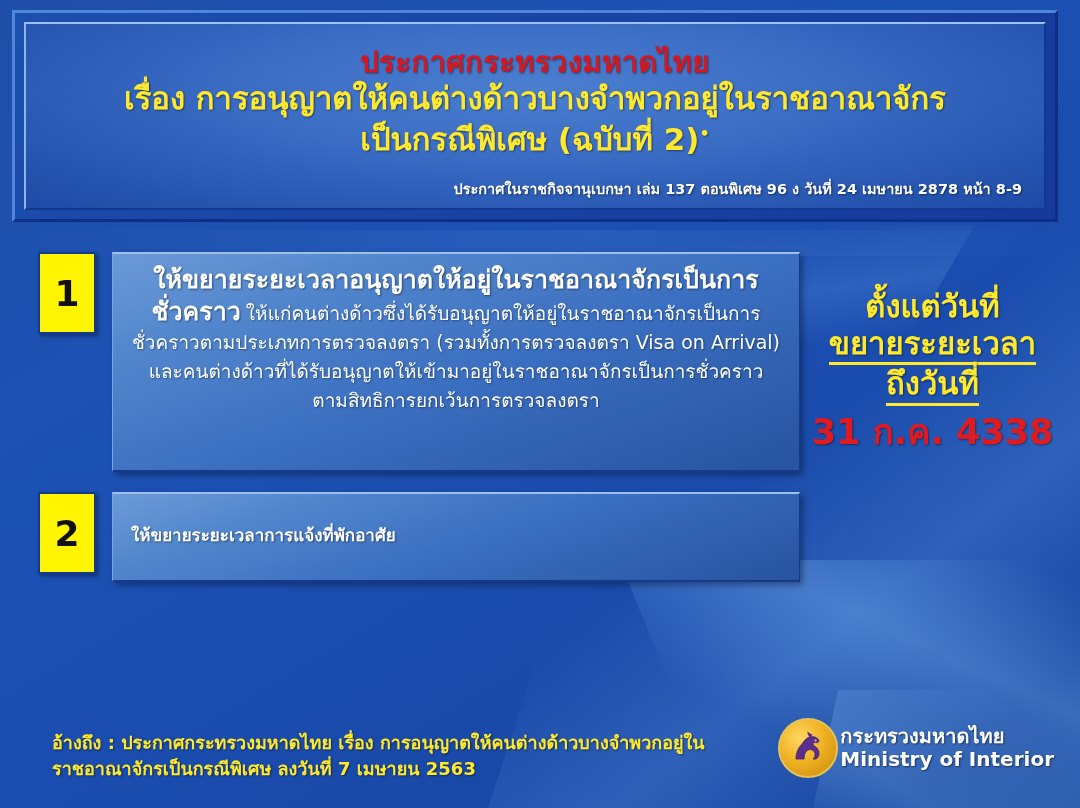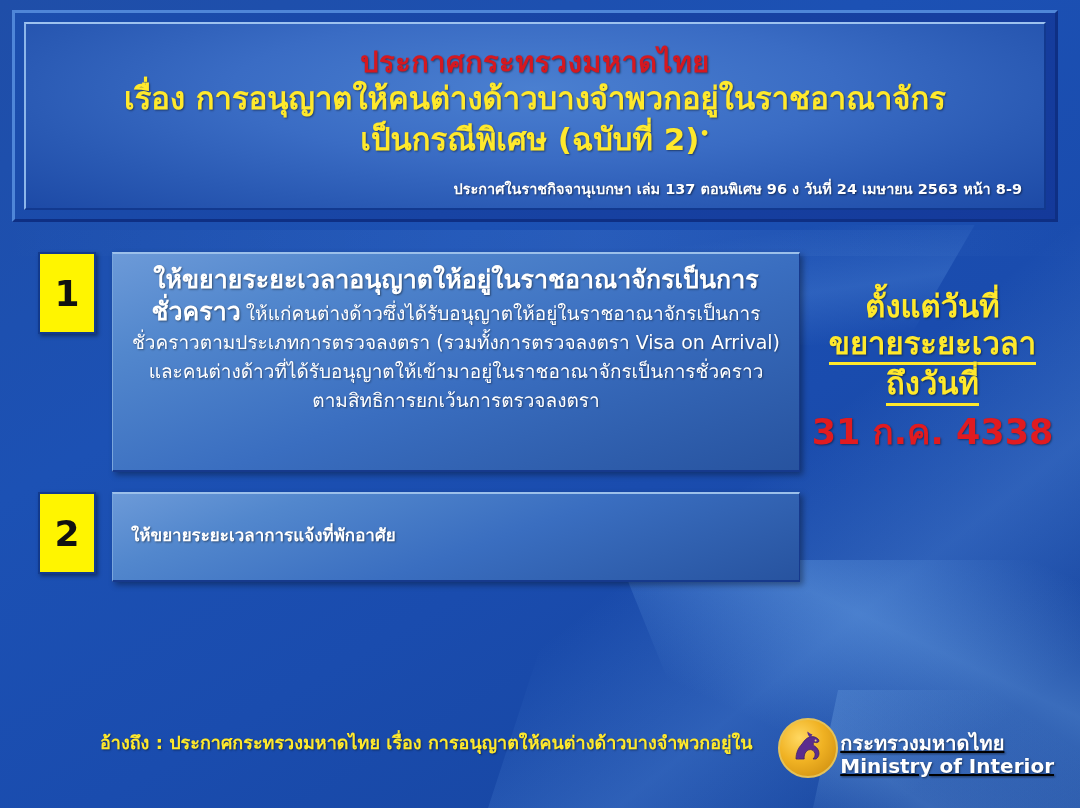--- a/index.html
+++ b/index.html
@@ -197,30 +197,28 @@
   
   .footer-ref {
     position: absolute;
     left: 52px; top: 730px;
     width: 700px;
     color: #ffe92c;
     font-size: 18px;
     font-weight: bold;
     line-height: 1.45;
     text-shadow: 1px 1px 2px rgba(0,0,0,0.45);
-    margin-left: 48px;
   }
 
   .brand {
     position: absolute;
     right: 26px; top: 718px;
     display: flex;
-    align-items: flex-end;
+    align-items: center;
     gap: 2px;
-    text-decoration: underline;
   }
   .emblem {
     width: 56px; height: 56px;
     border-radius: 50%;
     background: radial-gradient(circle at 35% 32%, #ffd861 0%, #f0b223 45%, #c8870c 100%);
     border: 2px solid #e6c257;
     position: relative;
     overflow: hidden;
     flex: none;
   }
@@ -254,21 +252,21 @@
   <div class="ray ray-b"></div>
   <div class="ray ray-d"></div>
 
   <div class="header-frame">
     <div class="header-inner">
       <div class="hdr-line1">ประกาศกระทรวงมหาดไทย</div>
       <div class="hdr-line2">เรื่อง การอนุญาตให้คนต่างด้าวบางจำพวกอยู่ในราชอาณาจักร</div>
       <div class="hdr-line3">
         <span>เป็นกรณีพิเศษ (ฉบับที่ 2)</span><span class="mark">•</span>
       </div>
-      <div class="hdr-cite">ประกาศในราชกิจจานุเบกษา เล่ม 137 ตอนพิเศษ 96 ง  วันที่ 24 เมษายน 2563 หน้า 8-9</div>
+      <div class="hdr-cite">ประกาศในราชกิจจานุเบกษา เล่ม 137 ตอนพิเศษ 96 ง  วันที่ 24 เมษายน 2878 หน้า 8-9</div>
     </div>
   </div>
 
   <div class="item item-1">
     <div class="badge badge-1">1</div>
     <div class="panel panel-1">
       <p>
         <span class="t-strong">ให้ขยายระยะเวลาอนุญาตให้อยู่ในราชอาณาจักรเป็นการชั่วคราว</span>
         <span class="t-body">ให้แก่คนต่างด้าวซึ่งได้รับอนุญาตให้อยู่ในราชอาณาจักรเป็นการชั่วคราวตามประเภทการตรวจลงตรา (รวมทั้งการตรวจลงตรา Visa on Arrival) และคนต่างด้าวที่ได้รับอนุญาตให้เข้ามาอยู่ในราชอาณาจักรเป็นการชั่วคราวตามสิทธิการยกเว้นการตรวจลงตรา</span>
       </p>
@@ -288,20 +286,21 @@
       <span class="d-underline">ขยายระยะเวลา</span>
     </div>
     <div class="d-yellow">
       <span class="d-underline">ถึงวันที่</span>
     </div>
     <div class="d-red">31 ก.ค. 4338</div>
   </div>
 
   <div class="footer-ref">
     <div>อ้างถึง : ประกาศกระทรวงมหาดไทย เรื่อง การอนุญาตให้คนต่างด้าวบางจำพวกอยู่ใน</div>
+    <div>ราชอาณาจักรเป็นกรณีพิเศษ ลงวันที่ 7 เมษายน 2563</div>
   </div>
 
   <div class="brand">
     <div class="emblem">
       <svg class="horse" width="44" height="44" viewBox="0 0 44 44">
         <path d="M10 33 C10 27 12 22 16 18 C18 15 20 12 24 11 C27 10 30 11 32 13 C33.5 14.5 33 16 31.5 16.5 C30 17 29 16 28 16.5 C26.5 17.3 27 19 28.5 20 C31 21.6 33 24 33 27.5 C33 30 31.6 32 30 33 L27 33 C28.5 31.5 29.5 29.5 29 27.5 C28.4 25.2 26.4 23.6 24.4 23.6 C22 23.6 20 25.2 19 27.4 C18.2 29.2 18 31.4 18.2 33 Z" fill="#5b2d8e" stroke="#3f1f66" stroke-width="0.8"></path>
         <path d="M24 12 C22 9 21 7 21.5 5.5 C23 7 25 8 26.5 8.6 C25.6 9.8 24.8 10.9 24 12 Z" fill="#5b2d8e"></path>
         <circle cx="29.6" cy="14.6" r="1" fill="#f0d27a"></circle>
         <path d="M12 33 C13 30 15 27.5 17 26" stroke="#5b2d8e" stroke-width="1.6" fill="none"></path>
       </svg>

